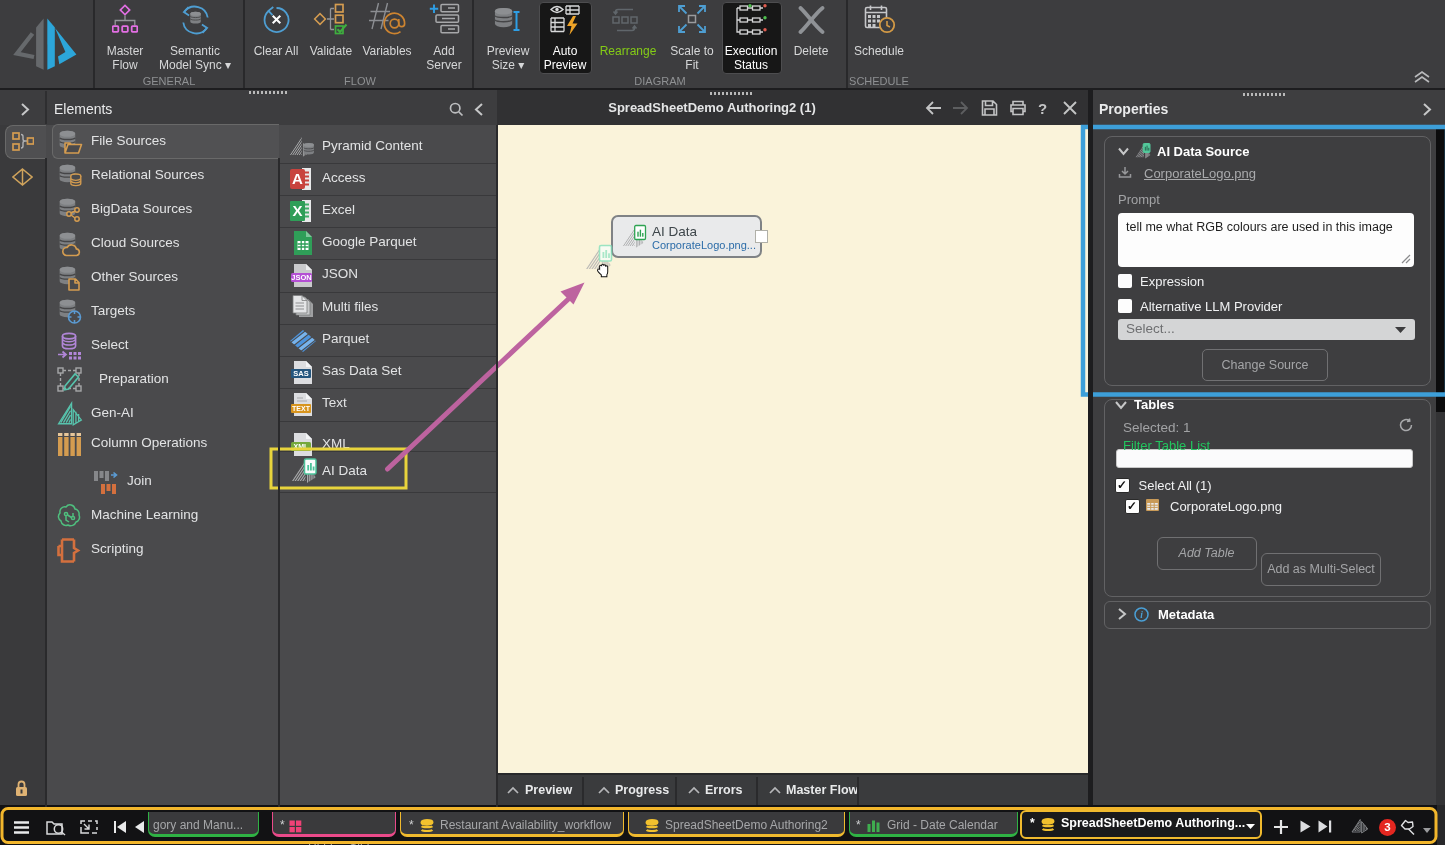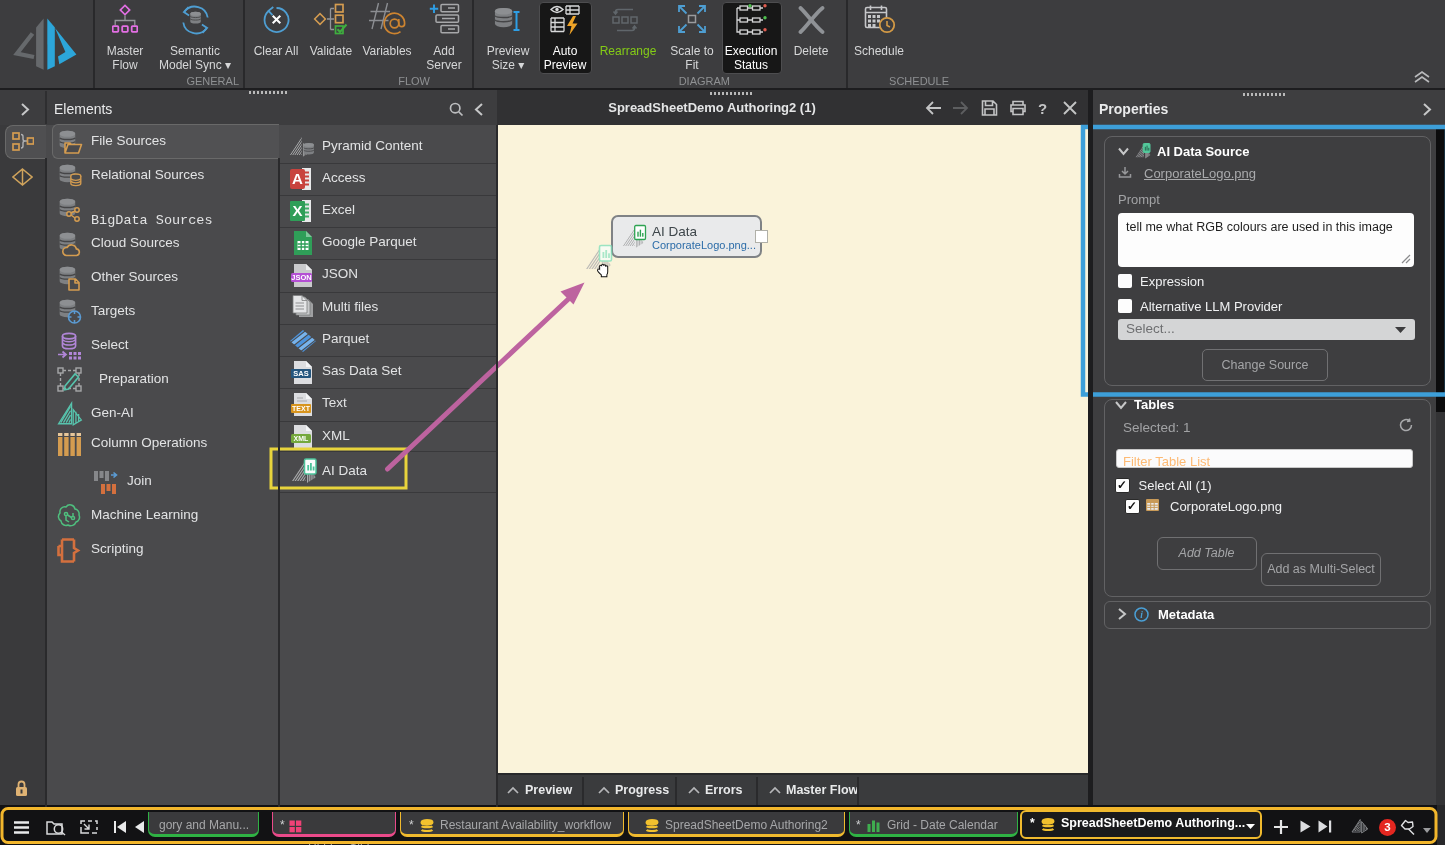--- a/index.html
+++ b/index.html
@@ -4,21 +4,21 @@
 <style>
   html,body{margin:0;padding:0;background:#3e3e40;width:1445px;height:845px;overflow:hidden;
     font-family:"Liberation Sans",sans-serif;}
   .abs{position:absolute;}
   #stage{position:relative;width:1445px;height:845px;background:#3e3e40;}
   
   #ribbon{left:0;top:0;width:1445px;height:88px;background:#3d3d3f;}
   .rsep{position:absolute;top:0;width:2px;height:88px;background:#29292b;}
   .rlab{position:absolute;top:44px;width:120px;left:50%;transform:translateX(-50%);
     text-align:center;font-size:12px;line-height:14px;color:#d6d7d8;}
-  .rgrp{position:absolute;top:75px;text-align:right;font-size:11px;color:#8f9193;}
+  .rgrp{position:absolute;top:75px;text-align:center;font-size:11px;color:#8f9193;}
   .rbtn{position:absolute;top:2px;height:70px;background:#171717;border:1px solid #4d4d4f;border-radius:4px;}
   
   .hdrline{left:0;top:88px;width:1445px;height:2px;background:#1d1d1f;}
   .grip{position:absolute;height:3px;background-image:repeating-linear-gradient(90deg,#b9b9b9 0 2px,transparent 2px 4px);}
   
   .divv{position:absolute;width:2px;background:#2a2a2c;z-index:2;}
   .seltab{position:absolute;background:#4f4f51;border:1px solid #696969;border-right:none;}
   .row1txt{font-size:13.5px;color:#e2e3e4;}
   .crow{position:absolute;left:0;width:100%;}
   .csep{position:absolute;left:0;width:100%;height:1px;background:#39393b;}
@@ -333,21 +333,21 @@
         <g transform="scale(0.95)">
             <use href="#dbcyl"></use>
           </g>
         <g fill="none" stroke="#d49c50" stroke-width="1.5">
           <circle cx="12" cy="17" r="2.2" fill="#4a4a4c"></circle>
             <circle cx="20" cy="13" r="2.2" fill="#4a4a4c"></circle>
             <circle cx="20" cy="22" r="2.2" fill="#4a4a4c"></circle>
           <path d="M14,16 L18,14 M14,18 L18,21"></path>
         </g>
       </svg>
-      <div class="abs row1txt" style="left:45px;top:20px;font-family:Liberation Mono, monospace;">BigData Sources</div>
+      <div class="abs row1txt" style="left:45px;top:8px;">BigData Sources</div>
     </div>
     <div class="crow" style="top:102px;height:34px;">
       <svg class="abs" style="left:11px;top:4px" width="27" height="27" viewBox="0 0 27 27">
         <g transform="scale(0.95)">
             <use href="#dbcyl"></use>
           </g>
         <path d="M9.5,24.5 a4,4 0 0 1 .6,-8 a5,5 0 0 1 9.3,1.4 a3.3,3.3 0 0 1 .4,6.5 Z" fill="#4a4a4c" stroke="#d49c50" stroke-width="1.6"></path>
       </svg>
       <div class="abs row1txt" style="left:45px;top:8px;">Cloud Sources</div>
     </div>
@@ -576,21 +576,21 @@
         <path d="M4,1 H16 L22,7 V24 H4 Z" fill="#dcdde0"></path>
         <path d="M16,1 L16,7 H22" fill="#f4f5f7"></path>
         <g stroke="#a8a9ab" stroke-width="1.2">
             <path d="M7,6 H13 M7,9 H17"></path>
           </g>
         <rect x="1" y="12" width="20" height="9" rx="1" fill="#d7941e"></rect>
         <text x="11" y="19.2" text-anchor="middle" font-size="7" font-weight="bold" fill="#fff" font-family="Liberation Sans">TEXT</text>
       </svg>
       <div class="abs row1txt" style="left:43px;top:7px;">Text</div>
     </div>
-    <div class="crow" style="top:296px;height:32px;text-align:center;">
+    <div class="crow" style="top:304px;height:32px;text-align:center;">
       <svg class="abs" style="left:11px;top:3px" width="26" height="25" viewBox="0 0 26 25">
         <path d="M4,1 H16 L22,7 V24 H4 Z" fill="#dcdde0"></path>
         <path d="M16,1 L16,7 H22" fill="#f4f5f7"></path>
         <rect x="1" y="10" width="20" height="9" rx="1.5" fill="#74a83c"></rect>
         <text x="11" y="17.2" text-anchor="middle" font-size="7" font-weight="bold" fill="#fff" font-family="Liberation Sans">XML</text>
       </svg>
       <div class="abs row1txt" style="left:43px;top:7px;">XML</div>
     </div>
     <div class="crow" style="top:328px;height:38px;">
       <svg class="abs" style="left:10px;top:2px" width="30" height="30" viewBox="0 0 30 30">
@@ -711,21 +711,21 @@
     <div class="pbox" style="left:11px;top:308.5px;width:325px;height:196px;"></div>
     <svg class="abs" style="left:21px;top:310px" width="14" height="10" viewBox="0 0 14 10">
         <path d="M2,2 L7,8 L12,2" class="chev"></path>
       </svg>
     <div class="abs ptxt" style="left:41px;top:307px;">Tables</div>
     <div class="abs pgray" style="left:30px;top:330px;font-size:13.5px;">Selected: 1</div>
     <svg class="abs" style="left:306px;top:328px" width="14" height="14" viewBox="0 0 14 14">
       <path d="M12.5,7 a5.5,5.5 0 1 1 -2,-4.2 M10.5,0.5 L10.8,3.2 L8,3.6" fill="none" stroke="#a8a9ab" stroke-width="1.5"></path>
     </svg>
     <div class="abs" style="left:22.5px;top:358.5px;width:295px;height:17px;background:#fbfbfc;border-radius:3px;border:1px solid #c8c8c8;"></div>
-    <div class="abs" style="left:30px;top:364px;font-size:13px;color:#fdba74;">Filter Table List</div>
+    <div class="abs" style="left:30px;top:348px;font-size:13px;color:#22c55e;">Filter Table List</div>
     <div class="cbc" style="left:21.5px;top:387.5px;">✓</div>
     <div class="abs" style="left:45.5px;top:388px;font-size:13px;color:#f0f1f2;">Select All (1)</div>
     <div class="cbc" style="left:31.5px;top:408.5px;">✓</div>
     <svg class="abs" style="left:52px;top:408px" width="15" height="14" viewBox="0 0 15 14">
       <rect x="1" y="1" width="13" height="12" rx="1" fill="#c89a58"></rect>
       <rect x="2.2" y="5" width="10.6" height="6.8" fill="#e9eaec"></rect>
       <g stroke="#c89a58" stroke-width="1">
           <path d="M2.2,7.2 H12.8 M2.2,9.4 H12.8 M5.7,5 V11.8 M9.2,5 V11.8"></path>
         </g>
     </svg>
@@ -765,21 +765,21 @@
     </svg>
     <svg class="abs" style="left:113px;top:15px" width="14" height="14" viewBox="0 0 14 14">
       <path d="M2,1 V13" stroke="#e8e9ea" stroke-width="2"></path>
       <path d="M13,1 V13 L4,7 Z" fill="#e8e9ea"></path>
     </svg>
     <svg class="abs" style="left:133px;top:15px" width="12" height="14" viewBox="0 0 12 14">
       <path d="M11,1 V13 L2,7 Z" fill="#e8e9ea"></path>
     </svg>
 
     <div class="btab" style="left:148px;width:111px;border-color:#2fb244;">
-      <div class="btabtxt abs" style="left:10px;top:6px;">gory and Manu...</div>
+      <div class="btabtxt abs" style="left:4px;top:6px;">gory and Manu...</div>
     </div>
     <div class="btab" style="left:272px;width:124px;border-color:#ea4a8a;">
       <div class="btabtxt abs" style="left:7px;top:6px;color:#d0d1d3;">*</div>
       <svg class="abs" style="left:16px;top:8px" width="13" height="13" viewBox="0 0 13 13">
         <g fill="#ef4277">
             <rect x="0.5" y="0.5" width="5.3" height="5.3"></rect>
             <rect x="7" y="0.5" width="5.3" height="5.3"></rect>
             <rect x="0.5" y="7" width="5.3" height="5.3"></rect>
             <rect x="7" y="7" width="5.3" height="5.3"></rect>
           </g>

